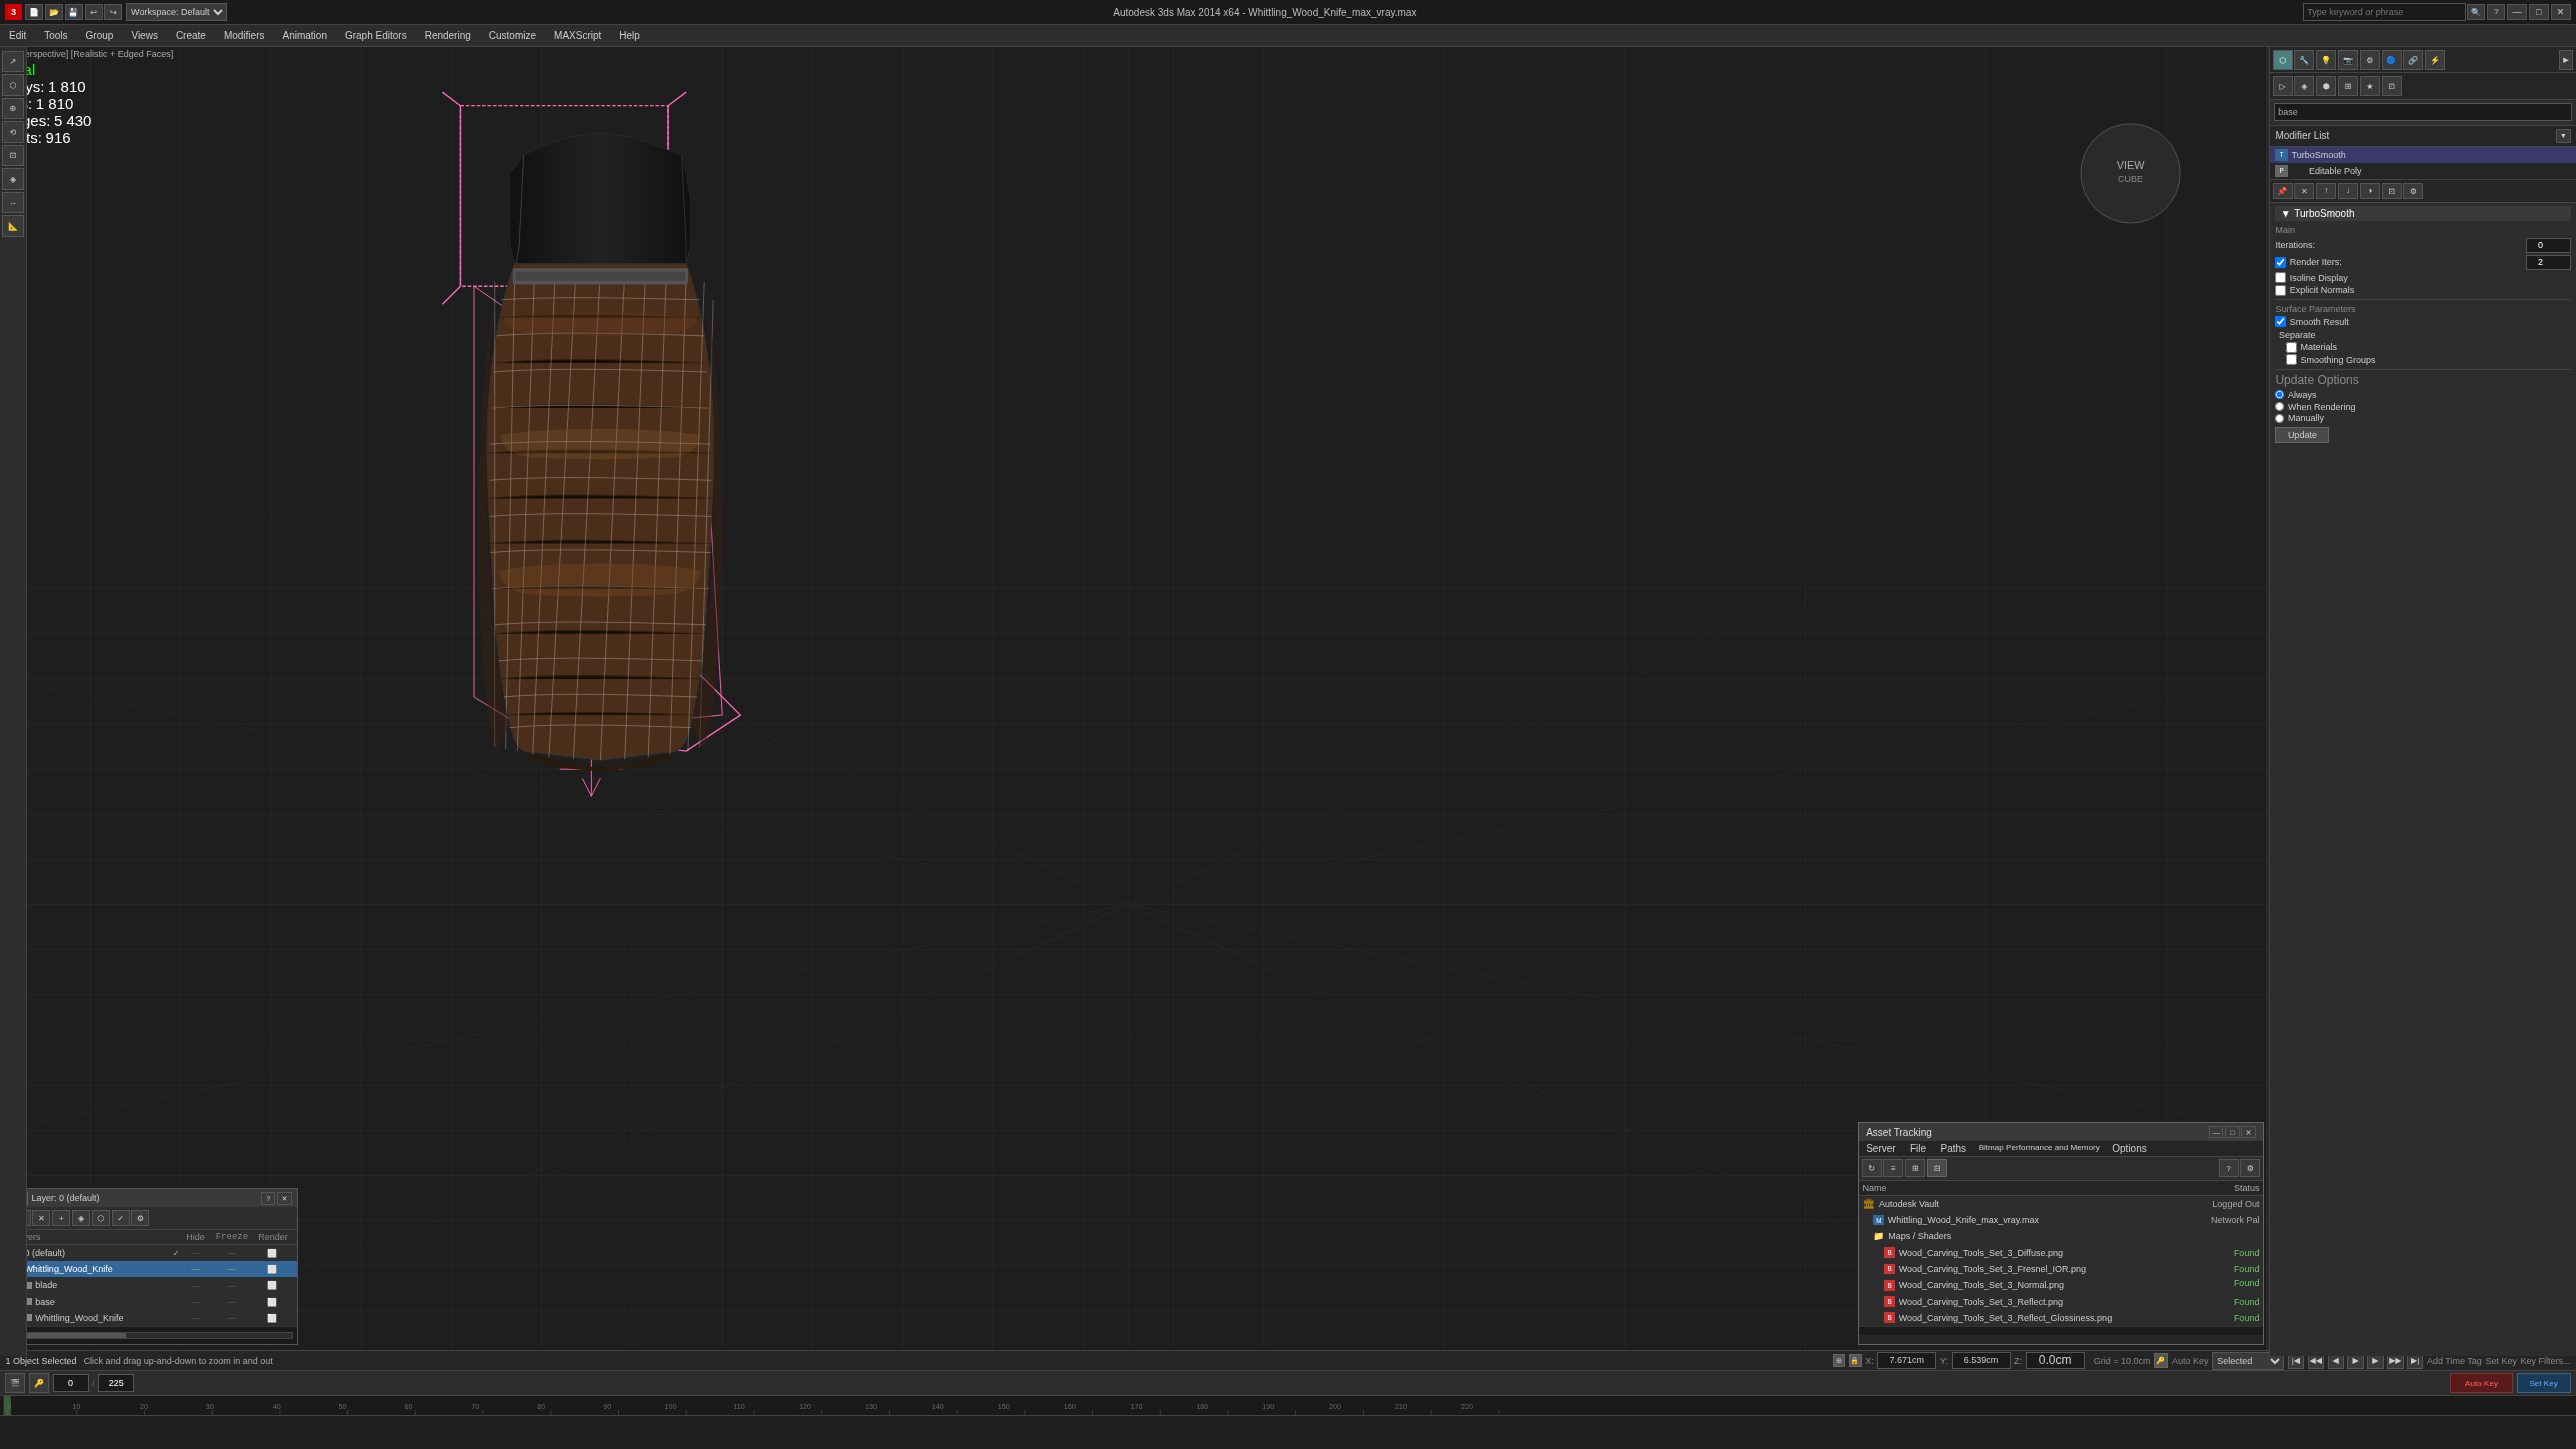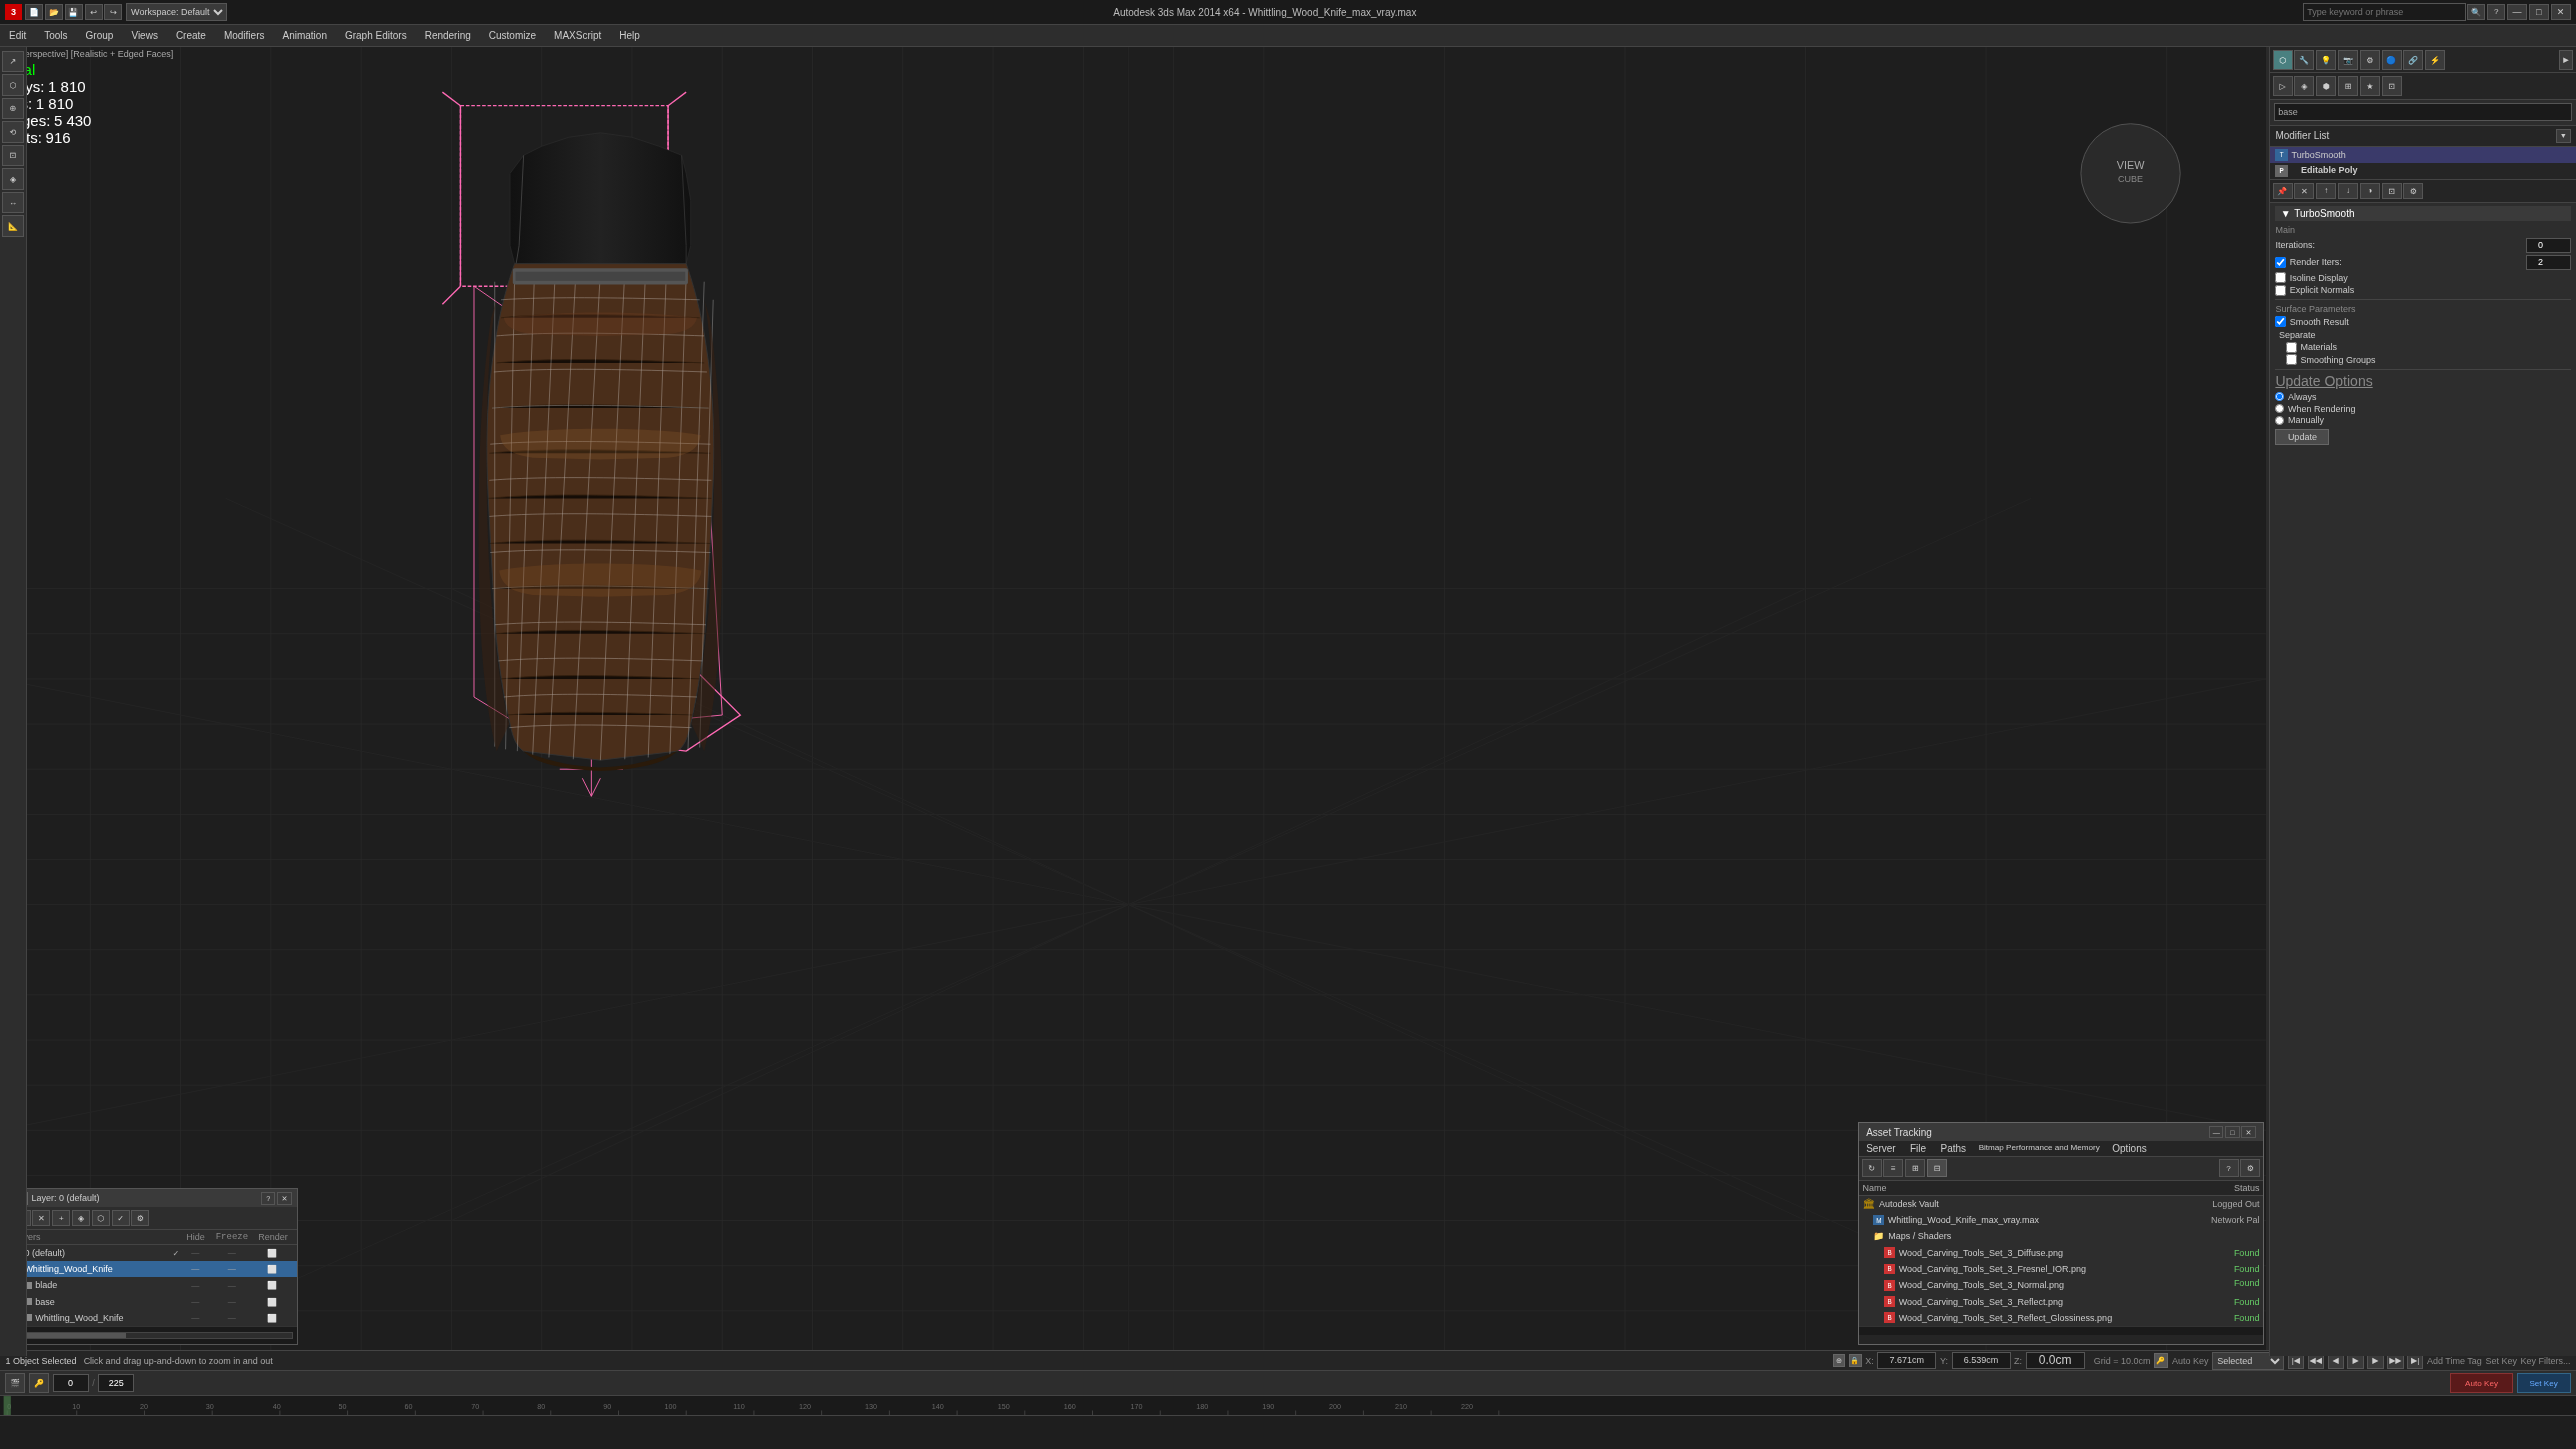--- a/index.html
+++ b/index.html
@@ -300,21 +300,21 @@
   <div style="padding:2.7px 5.4px;color:#ccc;font-size:10px;border-bottom:0.9px solid #444;display:flex;justify-content:space-between;align-items:center;background:#252525;">
     <span>Modifier List</span>
     <div style="width:14.4px;height:14.4px;background:#3a3a3a;border:0.9px solid #555;display:flex;align-items:center;justify-content:center;font-size:7.2px;cursor:pointer;color:#ccc;">▼</div>
   </div>
 
   <div style="background:#252525;border-bottom:0.9px solid #444;">
     <div style="padding:1.8px 5.4px;display:flex;align-items:center;gap:3.6px;font-size:9px;color:#ccc;cursor:pointer;background:#3a3a6a;">
       <div style="width:12.6px;height:12.6px;background:#336699;display:flex;align-items:center;justify-content:center;font-size:6.3px;color:#fff;">T</div>
       <span>TurboSmooth</span>
     </div>
-    <div style="padding:1.8px 5.4px;display:flex;align-items:flex-start;gap:13px;font-size:9px;color:#ccc;cursor:pointer;font-weight:bold;">
+    <div style="padding:1.8px 5.4px;display:flex;align-items:center;gap:21px;font-size:9px;color:#ccc;cursor:pointer;">
       <div style="width:12.6px;height:12.6px;background:#666;display:flex;align-items:center;justify-content:center;font-size:6.3px;color:#fff;">P</div>
       <span>Editable Poly</span>
     </div>
   </div>
 
   <div style="padding:2.7px;display:flex;gap:1.8px;border-bottom:0.9px solid #444;background:#252525;">
     <div style="width:20px;height:16.3px;background:#3a3a3a;border:0.9px solid #555;display:flex;align-items:center;justify-content:center;font-size:8.1px;cursor:pointer;color:#ccc;">📌</div>
     <div style="width:20px;height:16.3px;background:#3a3a3a;border:0.9px solid #555;display:flex;align-items:center;justify-content:center;font-size:8.1px;cursor:pointer;color:#ccc;">✕</div>
     <div style="width:20px;height:16.3px;background:#3a3a3a;border:0.9px solid #555;display:flex;align-items:center;justify-content:center;font-size:8.1px;cursor:pointer;color:#ccc;">↑</div>
     <div style="width:20px;height:16.3px;background:#3a3a3a;border:0.9px solid #555;display:flex;align-items:center;justify-content:center;font-size:8.1px;cursor:pointer;color:#ccc;">↓</div>
@@ -373,21 +373,21 @@
 
       <div style="display:flex;align-items:center;margin-bottom:3.6px;margin-left:10.8px;">
         <input type="checkbox" style="width: 10.8px; height: 10.8px; margin-right: 3.6px;">
         <span style="color:#ccc;font-size:9px;">Smoothing Groups</span>
       </div>
     </div>
 
     <div style="height:0.9px;background:#444;margin:3.6px 0;"></div>
 
     <div>
-      <div style="color:#888;font-size:14px;margin-bottom:2.7px;text-decoration:underline;">Update Options</div>
+      <div style="color:#888;font-size:12px;margin-bottom:2.7px;">Update Options</div>
       
       <div style="display:flex;align-items:center;margin-bottom:1.8px;">
         <input type="radio" name="update" checked="" style="width: 9px; height: 9px; margin-right: 3.6px;">
         <span style="color:#ccc;font-size:9px;">Always</span>
       </div>
 
       <div style="display:flex;align-items:center;margin-bottom:1.8px;">
         <input type="radio" name="update" style="width: 9px; height: 9px; margin-right: 3.6px;">
         <span style="color:#ccc;font-size:9px;">When Rendering</span>
       </div>

